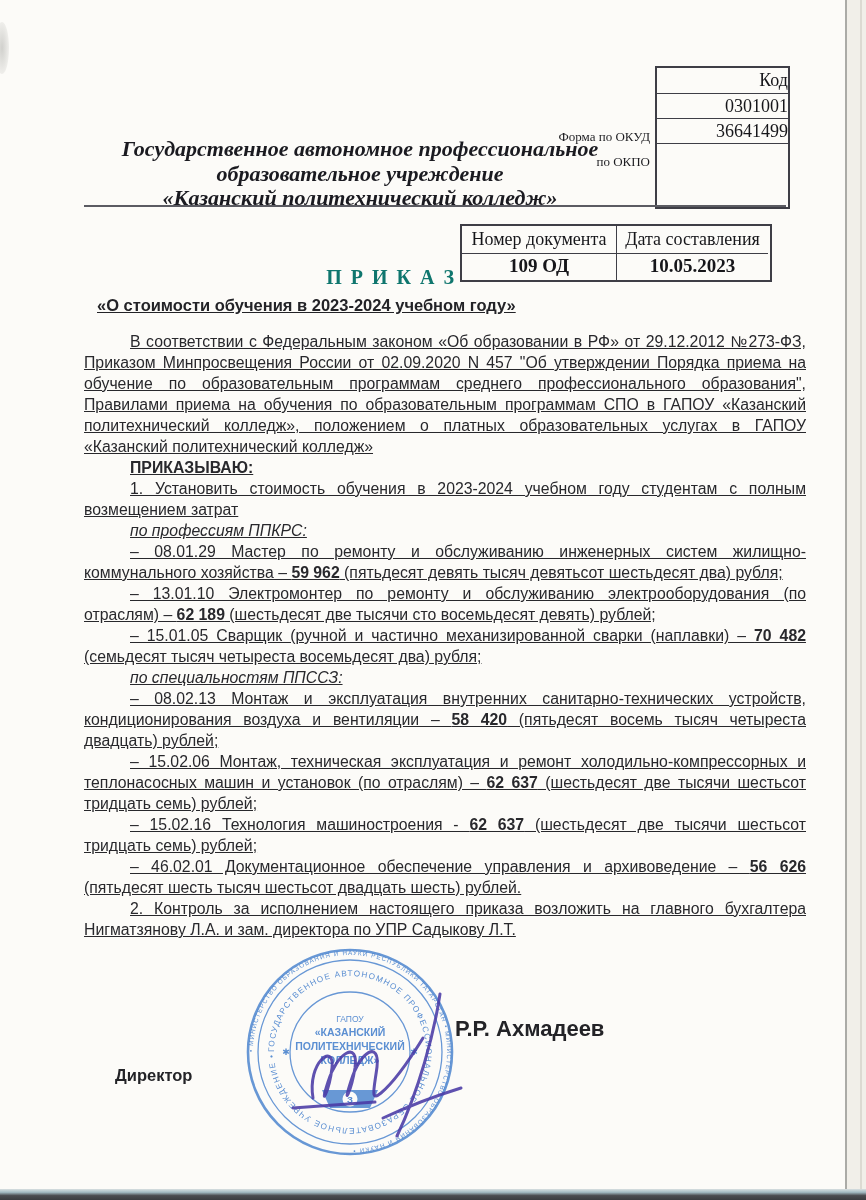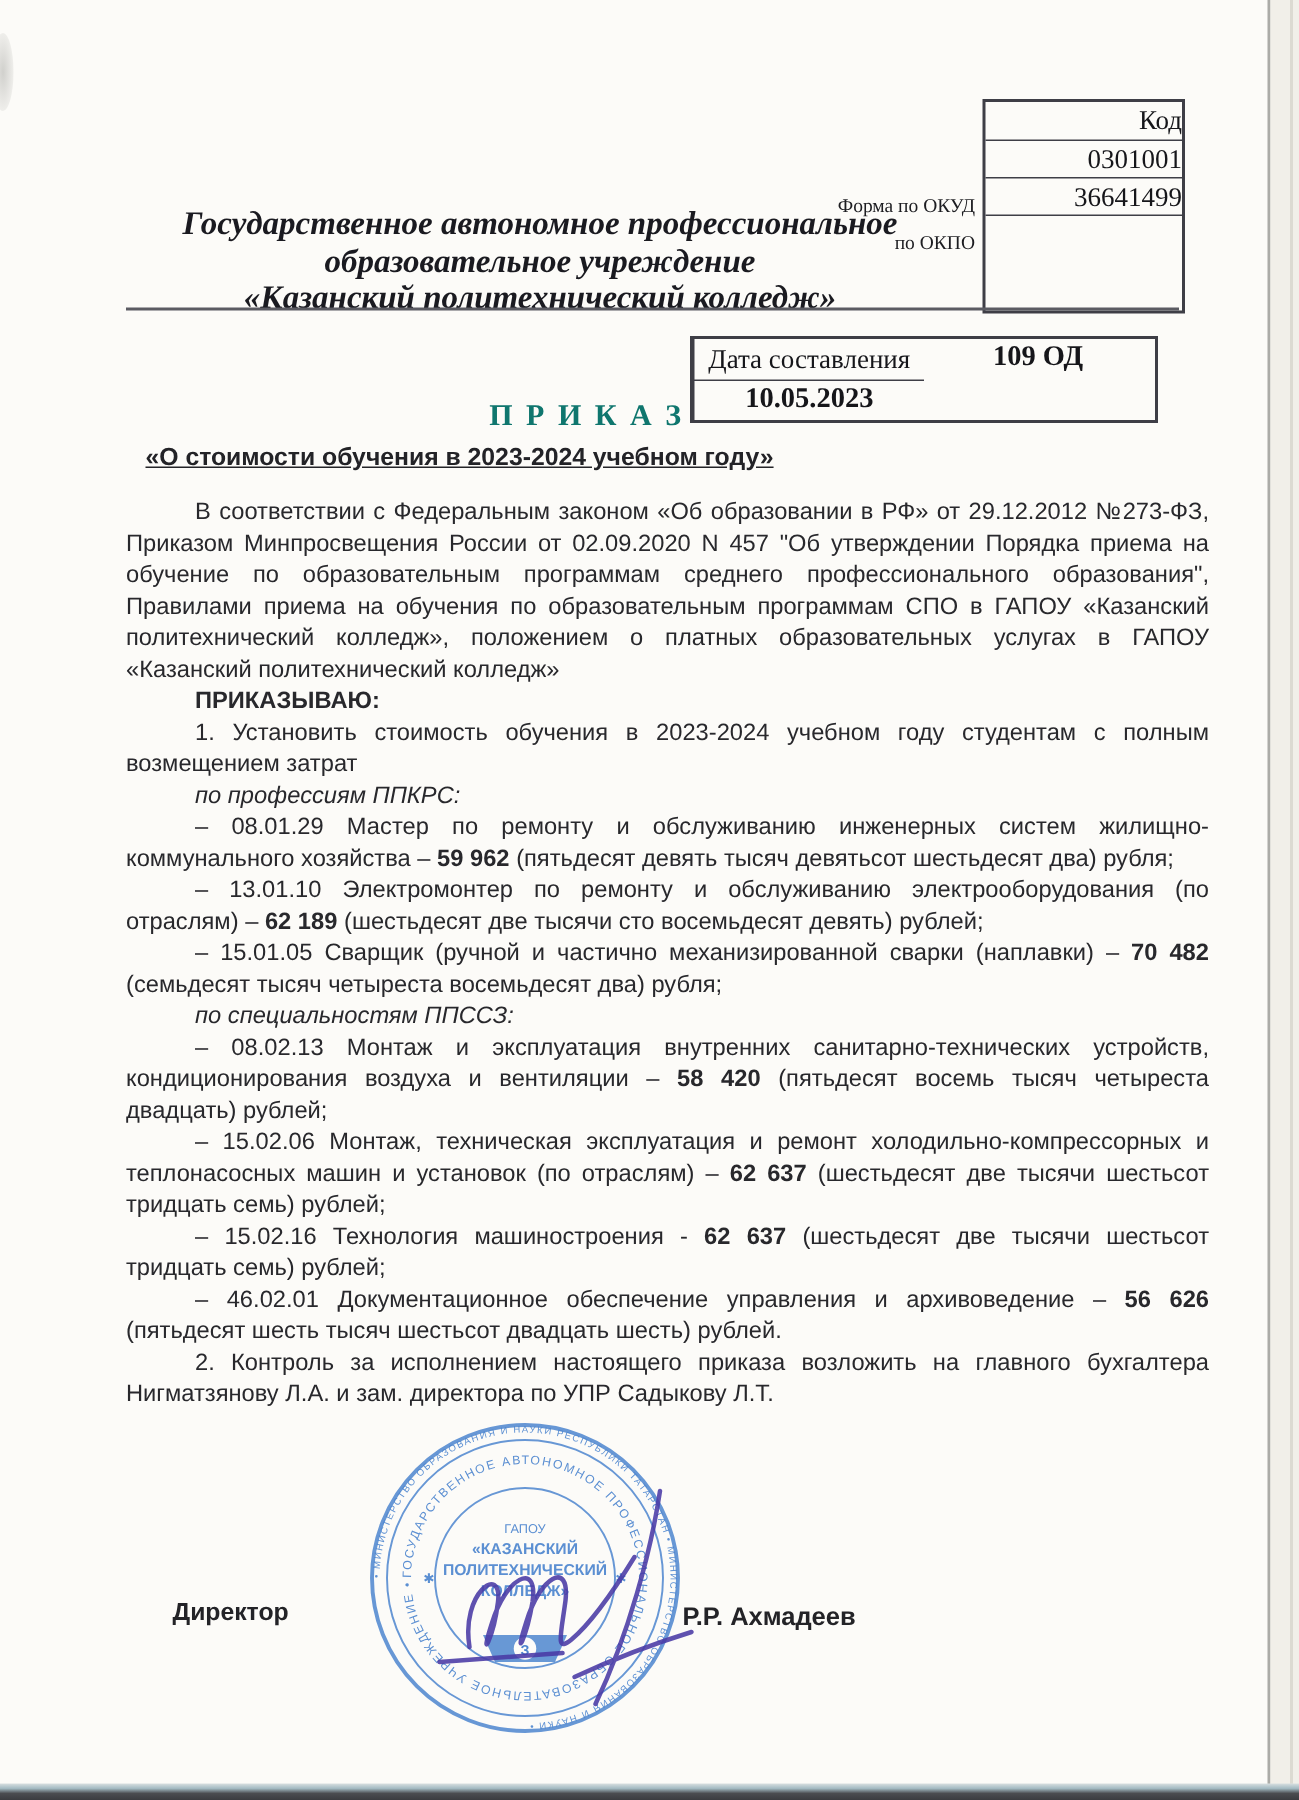--- a/index.html
+++ b/index.html
@@ -38,27 +38,27 @@
     border:2px solid #3e3e46;display:grid;grid-template-columns:154px 152px;
     font-family:"Liberation Serif",serif;color:#16161a;}
   .doc-table .cell{text-align:center;}
   .dt-head{font-size:18px;line-height:22px;padding:2px 0 3px 0;border-bottom:1.5px solid #3e3e46;}
   .dt-head.c2,.dt-val.c2{border-left:1.5px solid #3e3e46;}
   .dt-val{font-size:19px;font-weight:bold;line-height:24px;padding:0 0 2px 0;}
   .subject{position:absolute;left:97px;top:296px;font-weight:bold;font-size:16.5px;color:#232327;text-decoration:underline;}
   
   .body-text{position:absolute;left:84px;top:331px;width:722px;
     font-size:15.8px;line-height:21px;text-align:justify;color:#28282c;}
-  .body-text p{margin:0;text-indent:46px;}
+  .body-text p{margin:0;text-indent:46px;text-decoration:underline;}
   .b{font-weight:bold;}
   .sec-head{font-style:italic;text-align:left;}
   .last-flush{text-align-last:left;}
   
   .sig-role{position:absolute;left:115px;top:1066px;font-weight:bold;font-size:16.5px;color:#232327;}
-  .sig-name{position:absolute;left:455px;top:1068px;font-weight:bold;font-size:17px;color:#232327;}
+  .sig-name{position:absolute;left:455px;top:1016px;font-weight:bold;font-size:22px;color:#232327;}
   .stamp-svg{position:absolute;left:238px;top:942px;pointer-events:none;}
   .sign-svg{position:absolute;left:283px;top:978px;pointer-events:none;}
 </style>
 </head>
 <body>
 
 <div id="doc">
 
   <div class="smudge"></div>
   <div class="edge-right-line"></div>
@@ -80,20 +80,21 @@
 
   <div class="org-name">
     <div>Государственное автономное профессиональное</div>
     <div>образовательное учреждение</div>
     <div>«Казанский политехнический колледж»</div>
   </div>
   <div class="head-rule"></div>
 
   <div class="prikaz-title">П Р И К А З</div>
   <div class="doc-table">
+    <div class="cell dt-head c1">Номер документа</div>
     <div class="cell dt-head c2">Дата составления</div>
     <div class="cell dt-val c1">109 ОД</div>
     <div class="cell dt-val c2">10.05.2023</div>
   </div>
   <div class="subject">«О стоимости обучения в 2023-2024 учебном году»</div>
 
   <div class="body-text">
     <p class="last-flush">В соответствии с Федеральным законом «Об образовании в РФ» от 29.12.2012 №273-ФЗ, Приказом Минпросвещения России от 02.09.2020 N 457 "Об утверждении Порядка приема на обучение по образовательным программам среднего профессионального образования", Правилами приема на обучения по образовательным программам СПО в ГАПОУ «Казанский политехнический колледж», положением о платных образовательных услугах в ГАПОУ «Казанский политехнический колледж»</p>
     <p class="b">ПРИКАЗЫВАЮ:</p>
     <p>1. Установить стоимость обучения в 2023-2024 учебном году студентам с полным возмещением затрат</p>

